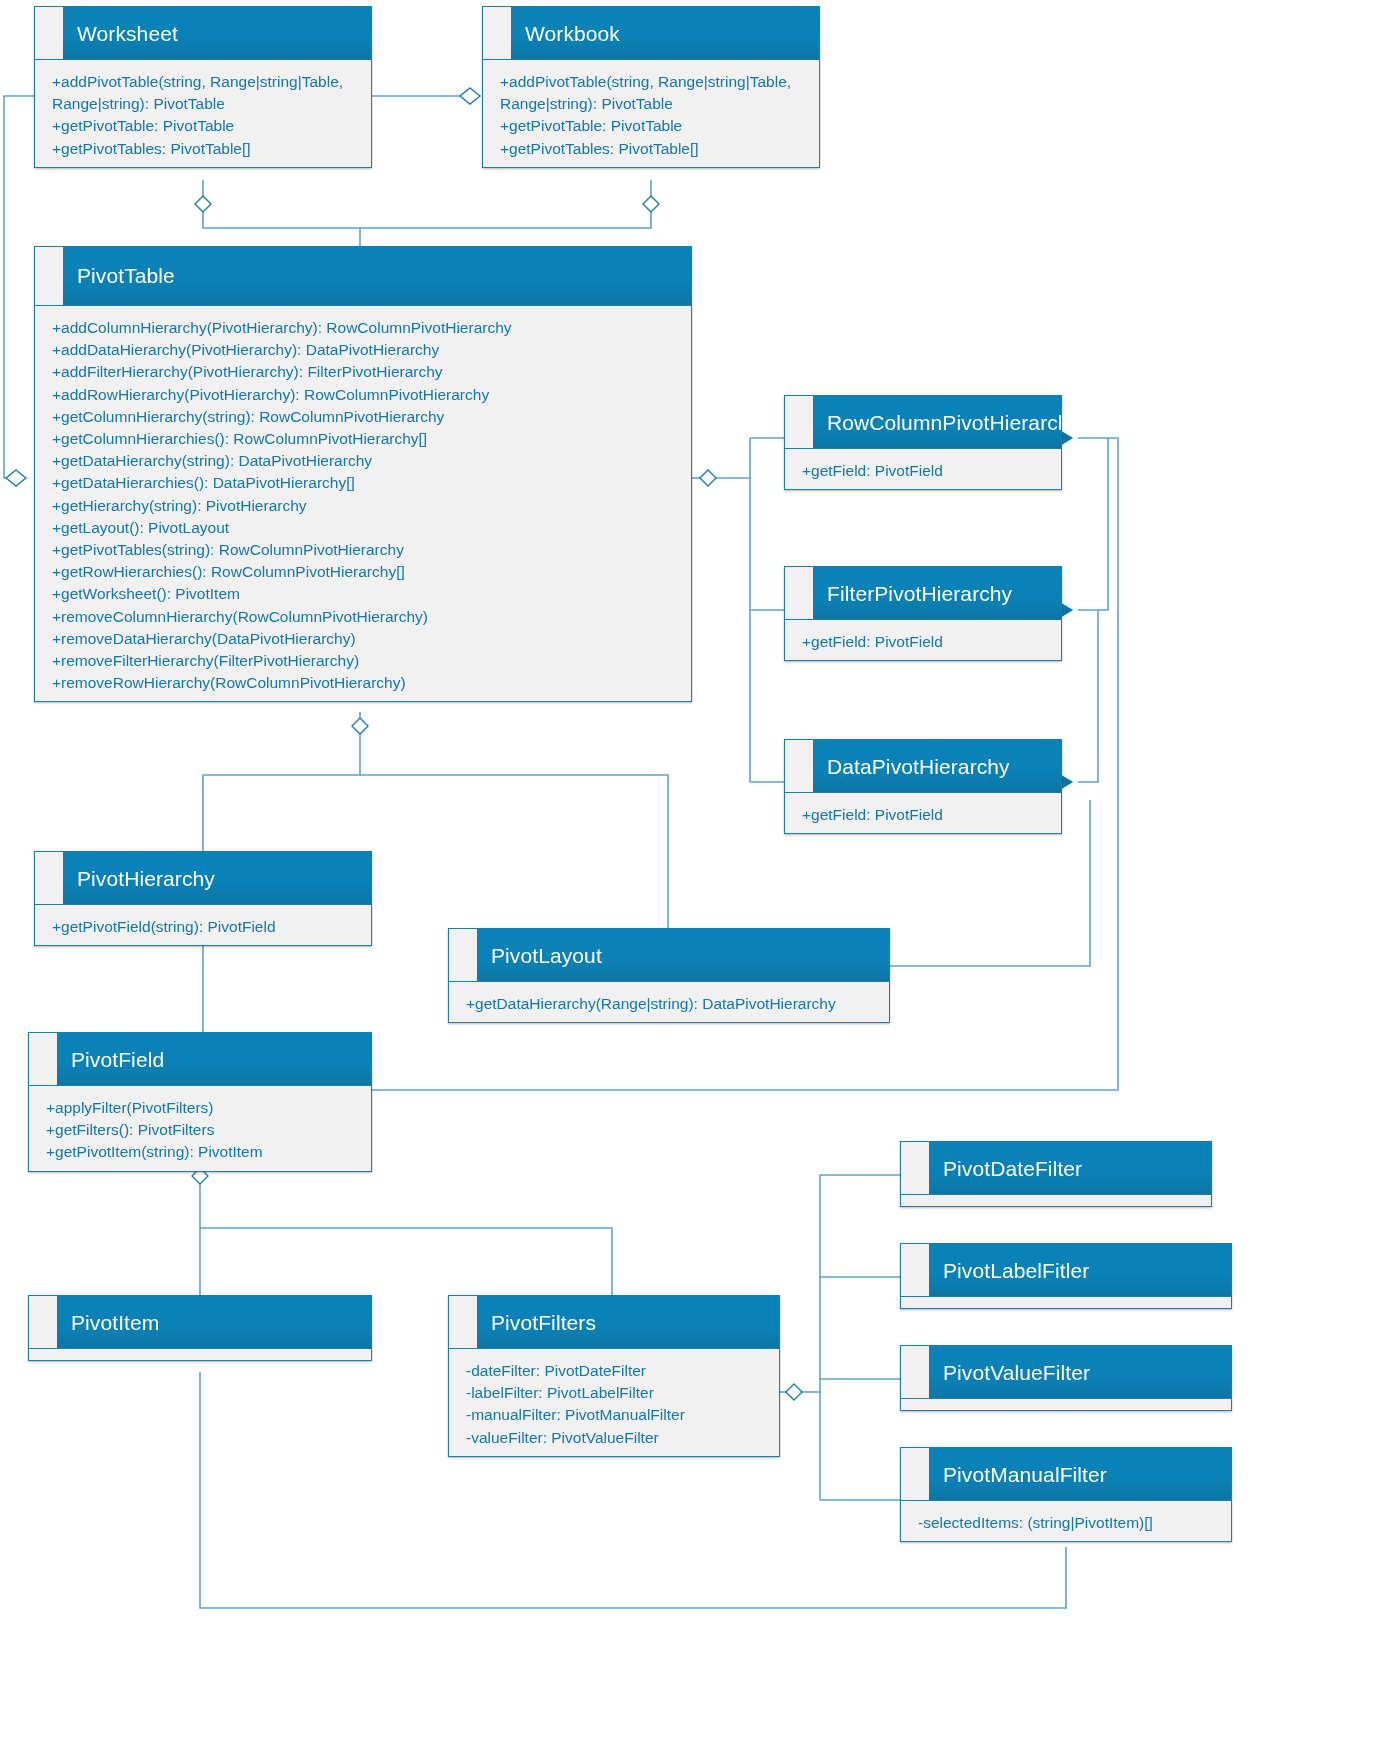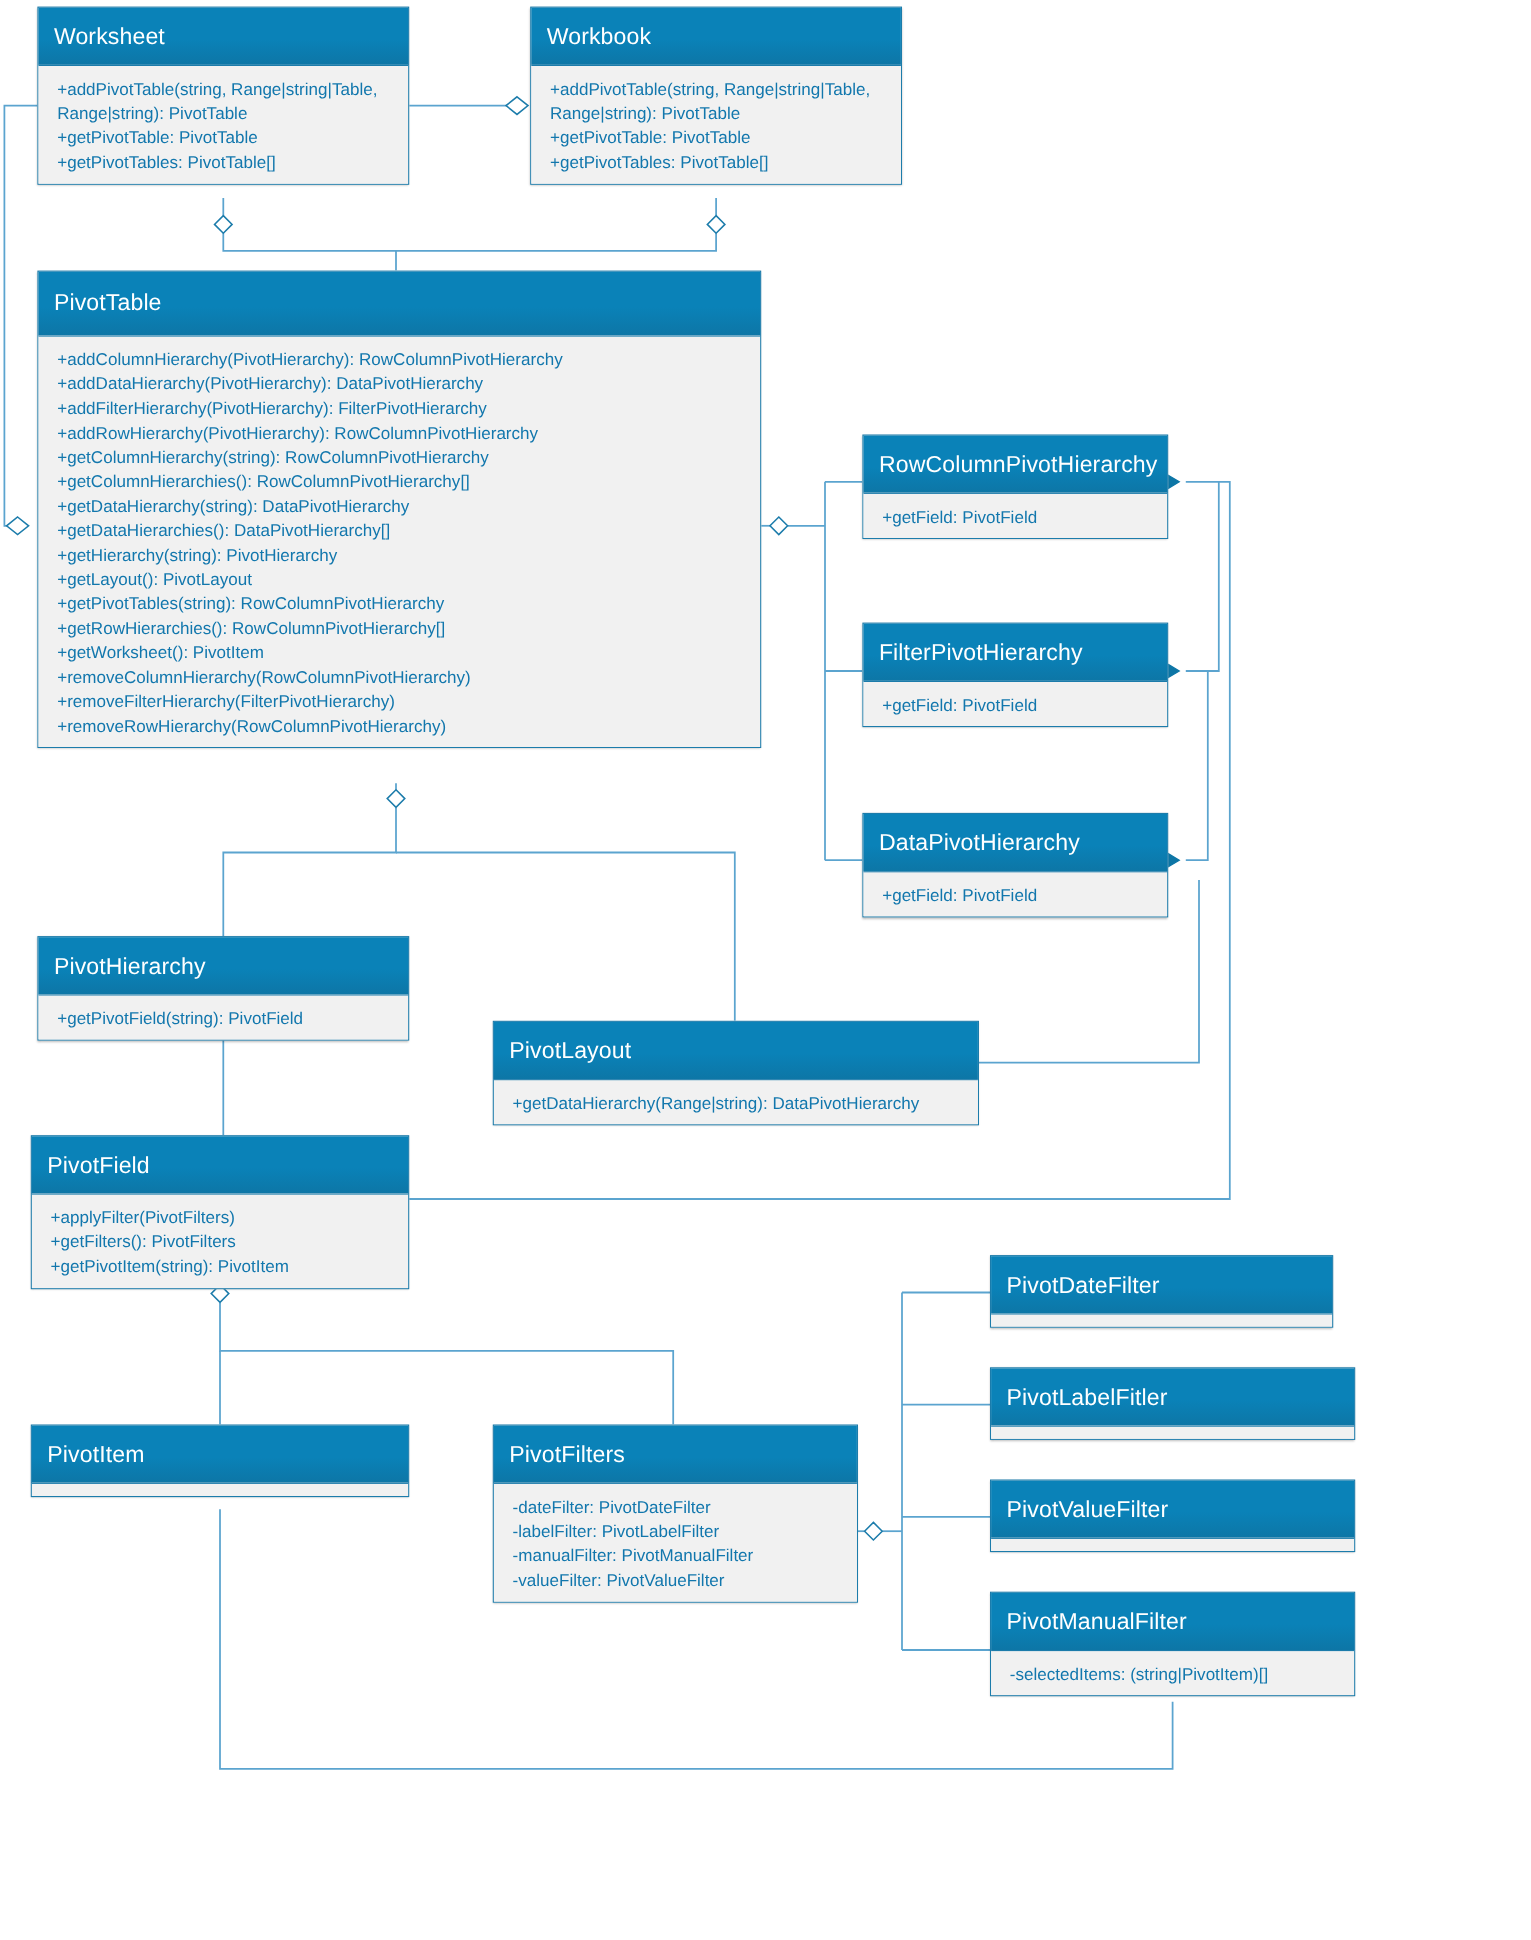--- a/index.html
+++ b/index.html
@@ -36,20 +36,21 @@
   .uml-header {
     box-sizing: border-box;
     background: linear-gradient(to bottom, #0a82b8 0%, #0a82b8 55%, #0d76a6 100%);
     color: #ffffff;
     font-size: 21px;
     line-height: 1;
     padding: 16px 14px 15px 14px;
     letter-spacing: 0.1px;
     white-space: nowrap;
     overflow: hidden;
+    margin-left: 28px;
   }
   .uml-body {
     box-sizing: border-box;
     background: #f1f1f1;
     border-top: 1px solid #1c7cab;
     padding: 11px 0 7px 0;
   }
   .uml-body.empty-body {
     padding: 0;
     height: 12px;
@@ -184,20 +185,21 @@
       <div class="uml-member">+getColumnHierarchy(string): RowColumnPivotHierarchy</div>
       <div class="uml-member">+getColumnHierarchies(): RowColumnPivotHierarchy[]</div>
       <div class="uml-member">+getDataHierarchy(string): DataPivotHierarchy</div>
       <div class="uml-member">+getDataHierarchies(): DataPivotHierarchy[]</div>
       <div class="uml-member">+getHierarchy(string): PivotHierarchy</div>
       <div class="uml-member">+getLayout(): PivotLayout</div>
       <div class="uml-member">+getPivotTables(string): RowColumnPivotHierarchy</div>
       <div class="uml-member">+getRowHierarchies(): RowColumnPivotHierarchy[]</div>
       <div class="uml-member">+getWorksheet(): PivotItem</div>
       <div class="uml-member">+removeColumnHierarchy(RowColumnPivotHierarchy)</div>
+      <div class="uml-member">+removeDataHierarchy(DataPivotHierarchy)</div>
       <div class="uml-member">+removeFilterHierarchy(FilterPivotHierarchy)</div>
       <div class="uml-member">+removeRowHierarchy(RowColumnPivotHierarchy)</div>
     </div>
   </div>
 
   <div class="uml-class" id="cls-rowcolhier">
     <div class="uml-header">RowColumnPivotHierarchy</div>
     <div class="uml-body">
       <div class="uml-member">+getField: PivotField</div>
     </div>

